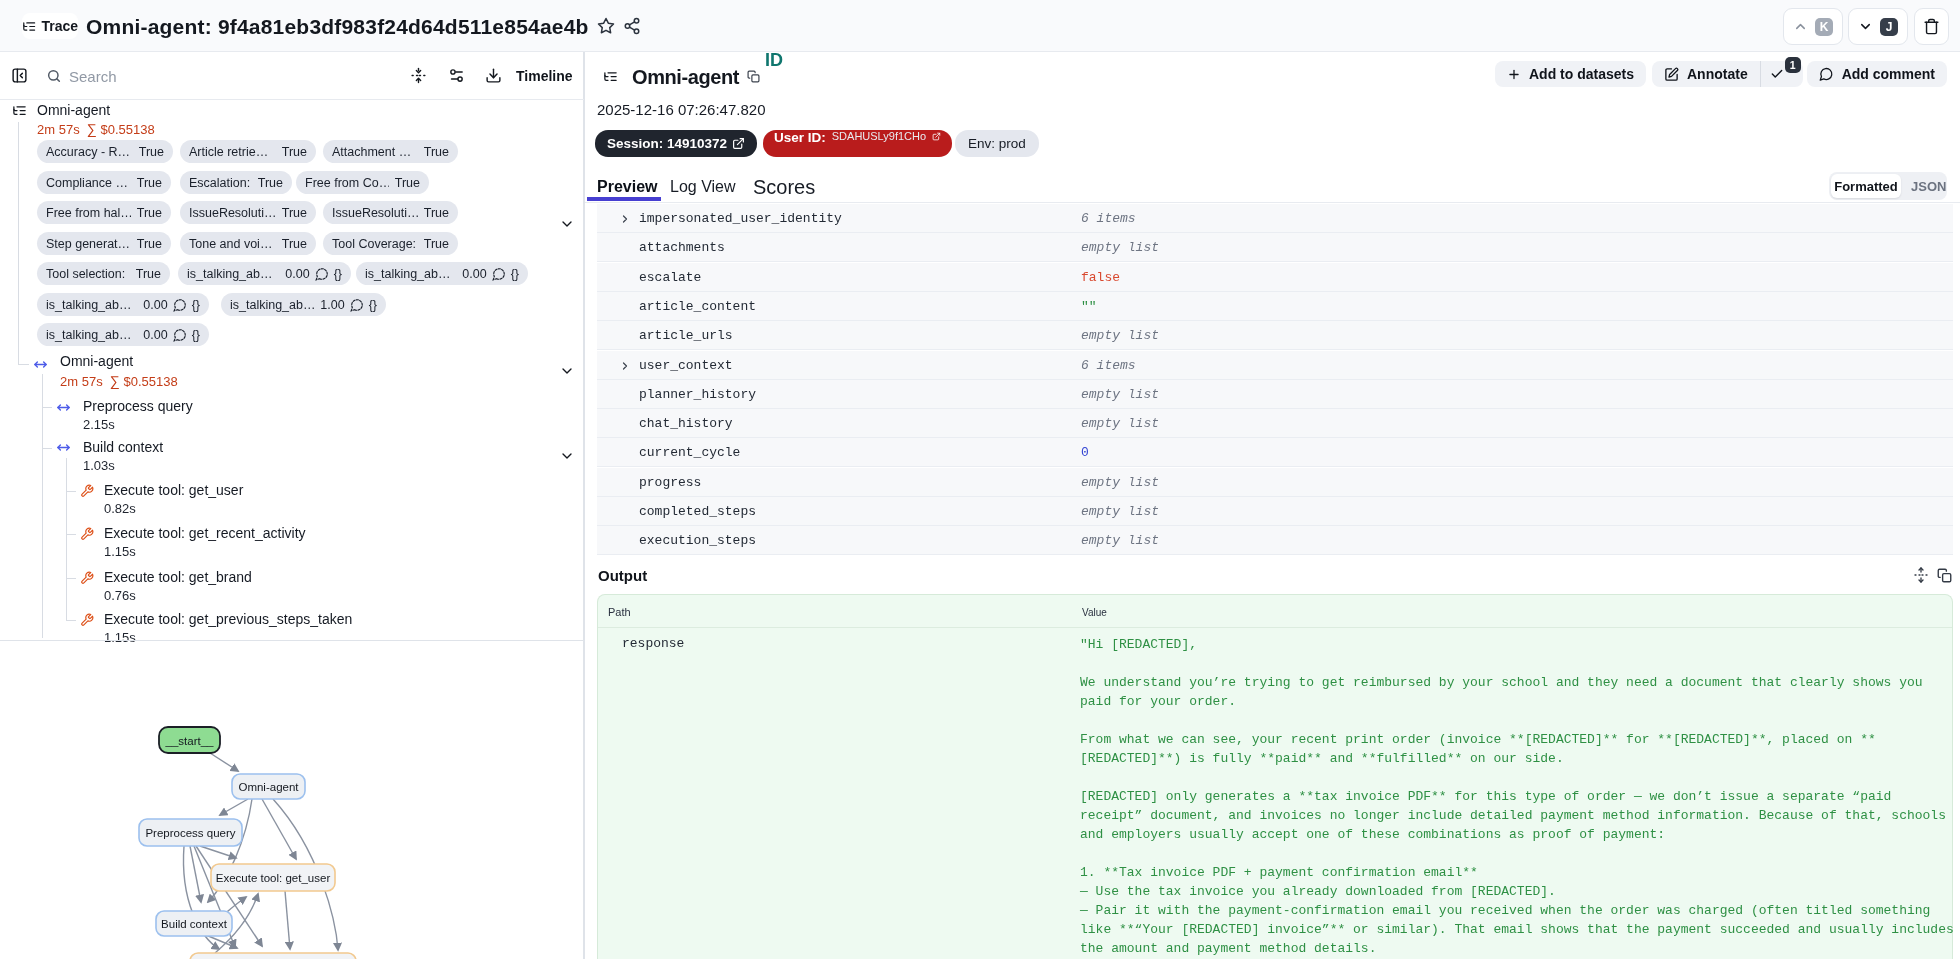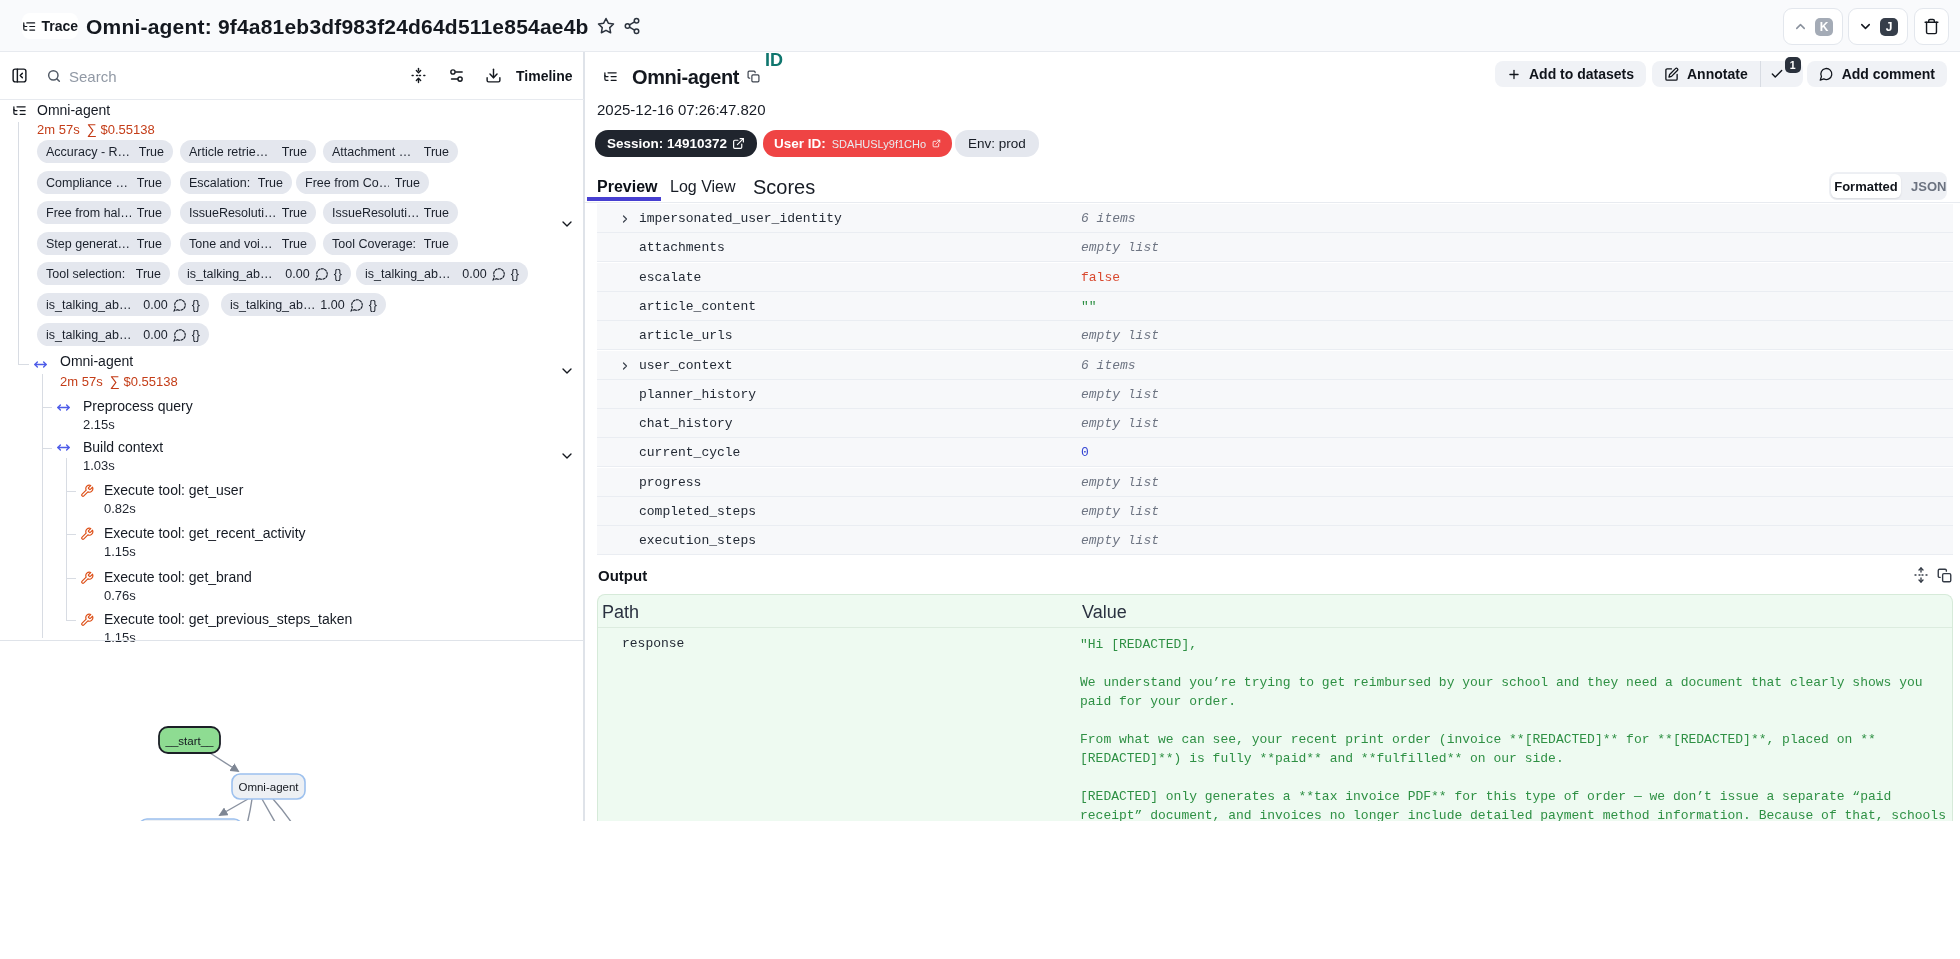--- a/index.html
+++ b/index.html
@@ -1,18 +1,18 @@
 <!DOCTYPE html>
 <html><head>
 <meta charset="utf-8">
 <style>
 *{margin:0;padding:0;box-sizing:border-box}
 html,body{width:1960px;height:959px;overflow:hidden;background:#fff}
 body{font-family:"Liberation Sans",sans-serif;color:#14181f}
-#page{position:relative;width:1960px;height:821px;overflow:hidden;background:#fff}
+#page{position:relative;width:1960px;height:959px;overflow:hidden;background:#fff}
 .abs{position:absolute}
 svg{display:block}
 .mono{font-family:"Liberation Mono",monospace}
 .cv{position:absolute;transform:translateY(-50%);white-space:nowrap}
 .chip{position:absolute;height:23px;background:#e4e7ee;border-radius:12px;display:flex;align-items:center;justify-content:space-between;padding:0 9px;font-size:12.5px;color:#1b212c}
 .chip .lbl{white-space:nowrap;overflow:hidden}
 .chip .val{white-space:nowrap;margin-left:6px}
 .tname{position:absolute;transform:translateY(-50%);font-size:14px;color:#151a23;white-space:nowrap}
 .tdur{position:absolute;transform:translateY(-50%);font-size:13px;color:#1f242e;white-space:nowrap}
 .red{color:#c43d18}
@@ -349,21 +349,21 @@
 <div class="cv" style="left:597px;top:109px;font-size:15px;color:#171c25">2025-12-16 07:26:47.820</div>
 
 <div class="abs" style="left:595px;top:130px;width:162px;height:27px;background:#20252e;border-radius:13px;display:flex;align-items:center;justify-content:space-between;padding:0 12px;color:#fff">
   <span style="font-size:13.5px;font-weight:700">Session: 14910372</span>
   <svg width="13" height="13" viewBox="0 0 24 24" fill="none" stroke="#fff" stroke-width="2.2" stroke-linecap="round" stroke-linejoin="round">
         <path d="M18 13v6a2 2 0 0 1-2 2H5a2 2 0 0 1-2-2V8a2 2 0 0 1 2-2h6"></path>
         <polyline points="15 3 21 3 21 9"></polyline>
         <line x1="10" y1="14" x2="21" y2="3"></line>
       </svg>
 </div>
-<div class="abs" style="left:763px;top:130px;width:189px;height:27px;background:#ef4444;border-radius:13px;display:flex;align-items:center;gap:6px;padding:0 11px;color:#fff">
+<div class="abs" style="left:763px;top:130px;width:189px;height:27px;background:#b91c1c;border-radius:13px;display:flex;align-items:flex-start;gap:6px;padding:0 11px;color:#fff">
   <span style="font-size:13.5px;font-weight:700;white-space:nowrap">User ID:</span>
   <span style="font-size:11px;color:#e8ebf0;flex:1;text-align:center">SDAHUSLy9f1CHo</span>
   <svg width="13" height="13" viewBox="0 0 24 24" fill="none" stroke="#fff" stroke-width="2.2" stroke-linecap="round" stroke-linejoin="round">
         <path d="M18 13v6a2 2 0 0 1-2 2H5a2 2 0 0 1-2-2V8a2 2 0 0 1 2-2h6"></path>
         <polyline points="15 3 21 3 21 9"></polyline>
         <line x1="10" y1="14" x2="21" y2="3"></line>
       </svg>
 </div>
 <div class="abs" style="left:955px;top:130px;height:27px;background:#e4e7ee;border-radius:13px;display:flex;align-items:center;padding:0 13px;color:#171c25;font-size:13.5px;font-weight:400">Env: prod</div>
 
@@ -443,22 +443,22 @@
       <path d="M15 12h-1.5"></path>
       <path d="M21 12h-1.5"></path>
     </svg>
 <svg class="abs" style="left:1937px;top:568px" width="15" height="15" viewBox="0 0 24 24" fill="none" stroke="#333a45" stroke-width="2.2" stroke-linecap="round" stroke-linejoin="round">
       <rect x="9" y="9" width="13" height="13" rx="2"></rect>
       <path d="M5 15H4a2 2 0 0 1-2-2V4a2 2 0 0 1 2-2h9a2 2 0 0 1 2 2v1"></path>
     </svg>
 
 <div class="abs" style="left:597px;top:594px;width:1356px;height:365px;background:#eefaf1;border:1px solid #d6ead9;border-bottom:none;border-radius:8px 8px 0 0">
   <div style="position:absolute;left:0;top:0;width:100%;height:33px;border-bottom:1px solid #dcecdf">
-    <span class="cv" style="left:4px;top:17px;font-size:18px;color:#2a3140">Path</span>
-    <span class="cv" style="left:484px;top:17px;font-size:18px;color:#2a3140">Value</span>
+    <span class="cv" style="left:10px;top:17px;font-size:11px;color:#2a3140">Path</span>
+    <span class="cv" style="left:484px;top:17px;font-size:10px;color:#2a3140">Value</span>
   </div>
   <div class="mono" style="position:absolute;left:24px;top:41px;font-size:13px;color:#232a35">response</div>
   <pre class="mono" style="position:absolute;left:482px;top:40px;font-size:13px;line-height:19px;color:#2e9044">"Hi [REDACTED],
 
 We understand you’re trying to get reimbursed by your school and they need a document that clearly shows you
 paid for your order.
 
 From what we can see, your recent print order (invoice **[REDACTED]** for **[REDACTED]**, placed on **
 [REDACTED]**) is fully **paid** and **fulfilled** on our side.
 

